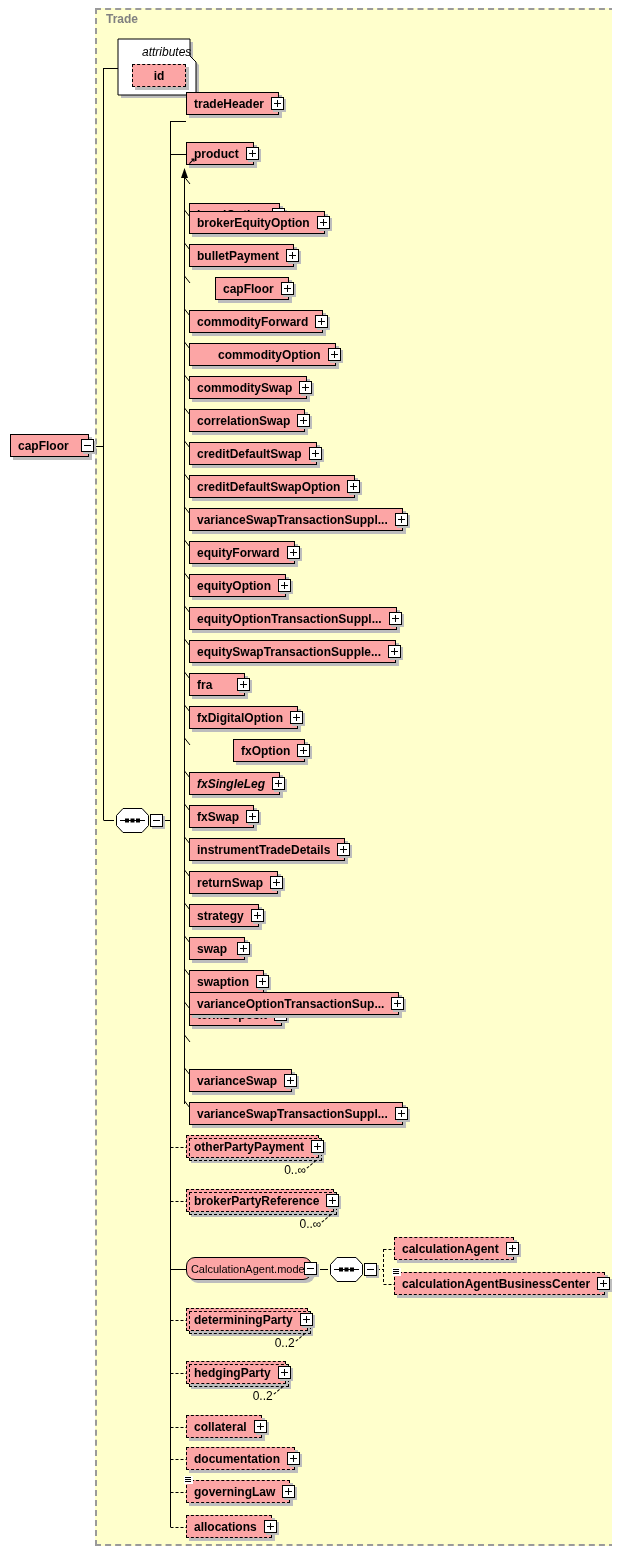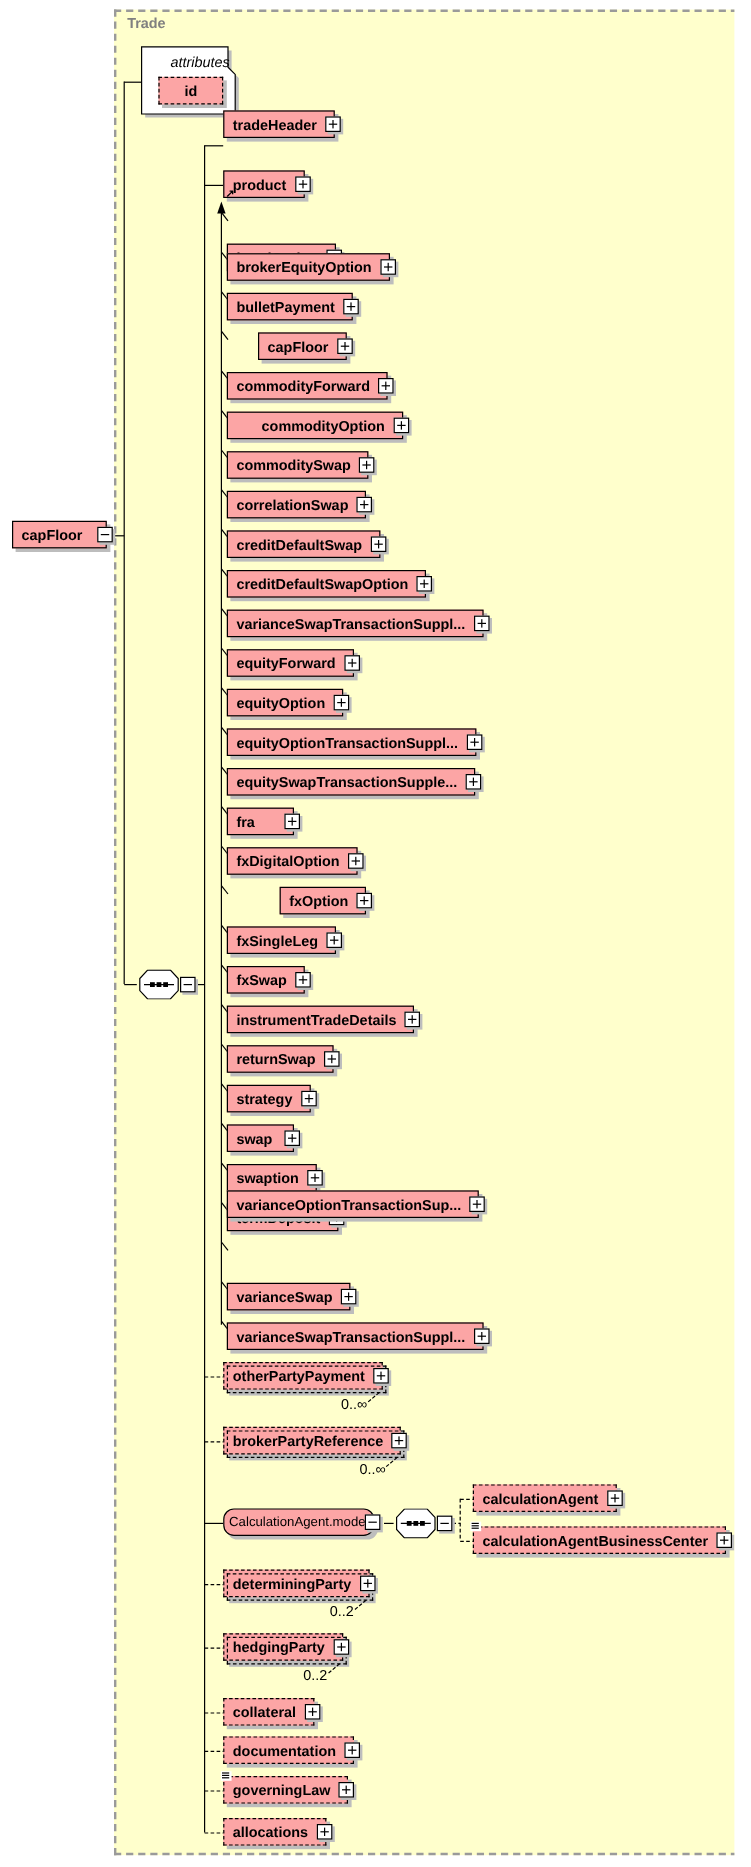--- a/index.html
+++ b/index.html
@@ -260,21 +260,21 @@
         <span class="pm plus"></span>
       </div>
       <div class="node " style="left: 189px; top: 706px;">
         <span>fxDigitalOption</span>
         <span class="pm plus"></span>
       </div>
       <div class="node " style="left: 189px; top: 739px; margin-left: 44px;">
         <span>fxOption</span>
         <span class="pm plus"></span>
       </div>
-      <div class="node " style="left: 189px; top: 772px;">
+      <div class="node " style="left: 189px; top: 772px; font-style: italic;">
         <span>fxSingleLeg</span>
         <span class="pm plus"></span>
       </div>
       <div class="node " style="left: 189px; top: 805px;">
         <span>fxSwap</span>
         <span class="pm plus"></span>
       </div>
       <div class="node " style="left: 189px; top: 838px;">
         <span>instrumentTradeDetails</span>
         <span class="pm plus"></span>

